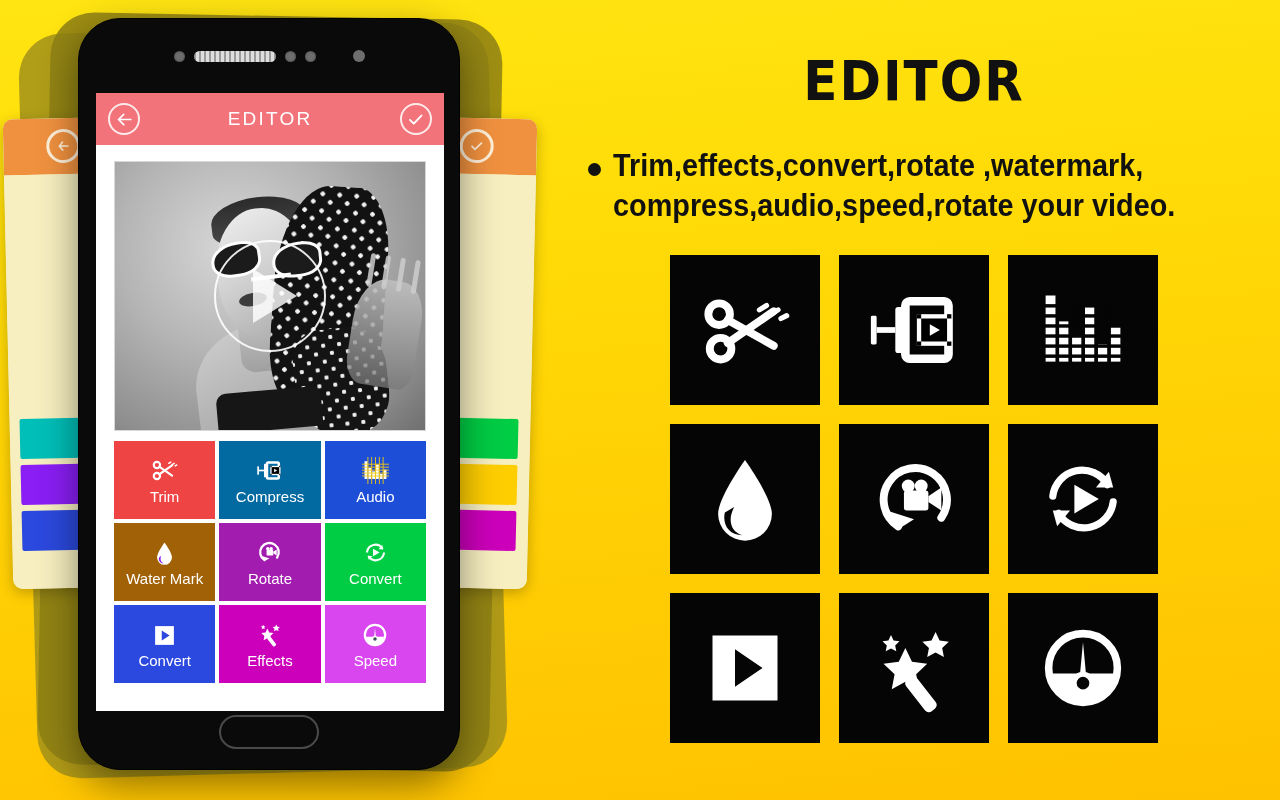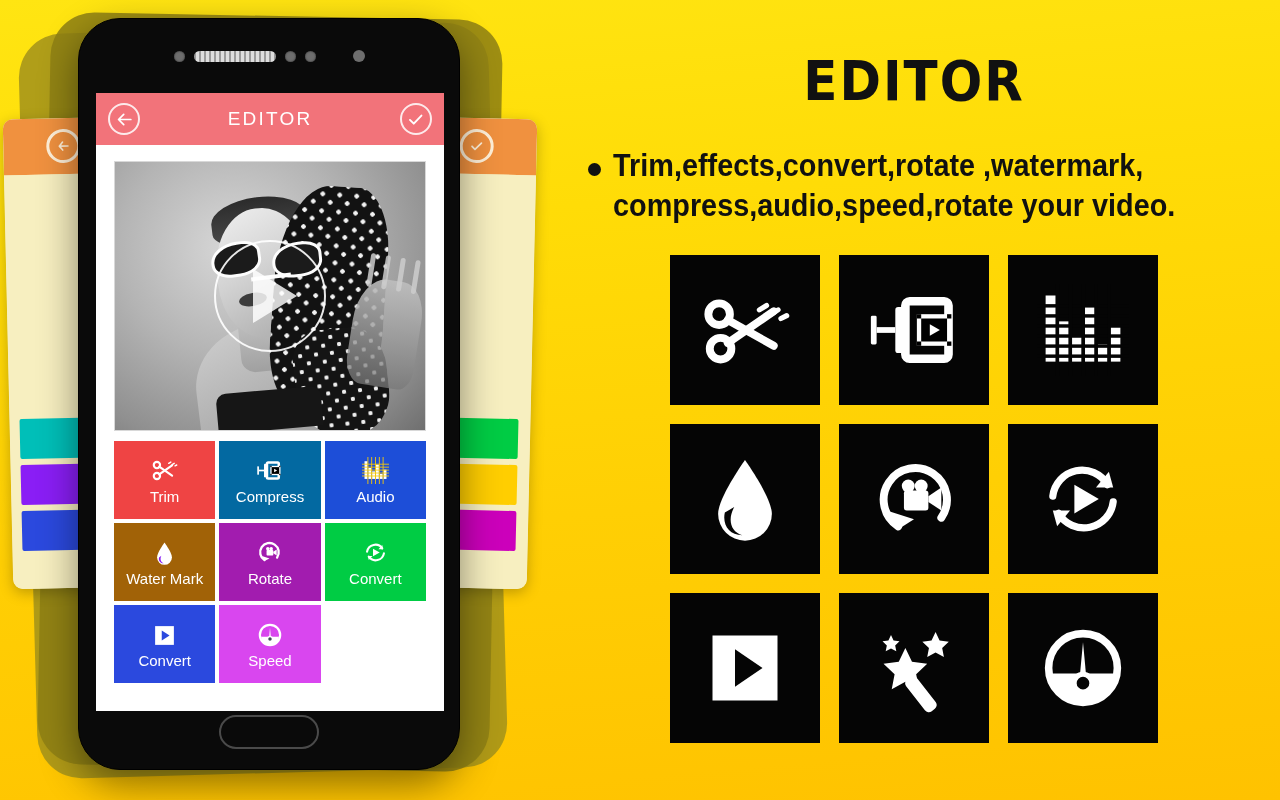--- a/index.html
+++ b/index.html
@@ -334,20 +334,31 @@
         <div class="tool-tile" style="background:#2B49DE">
           <span class="t-ico">
             <svg width="25" height="25" viewBox="0 0 64 64">
               <rect x="8" y="8" width="48" height="48" fill="#fff"></rect>
               <path d="M25 19 l20 13 -20 13 z" fill="#2B49DE"></path>
             </svg>
           </span>
           <span class="t-lab">Convert</span>
         </div>
 
+        <div class="tool-tile" style="background:#CC00BB">
+          <span class="t-ico">
+            <svg width="27" height="27" viewBox="0 0 64 64" fill="#fff">
+              <path d="M27 18 l4.4 9.2 10.1 1.3 -7.4 7 1.9 10 -9-4.9 -9 4.9 1.9-10 -7.4-7 10.1-1.3 z"></path>
+              <path d="M48 8 l2.6 5.4 5.9 .8 -4.3 4.1 1.1 5.9 -5.3-2.9 -5.3 2.9 1.1-5.9 -4.3-4.1 5.9-.8 z"></path>
+              <path d="M17 9 l1.7 3.5 3.8 .5 -2.8 2.7 .7 3.8 -3.4-1.9 -3.4 1.9 .7-3.8 -2.8-2.7 3.8-.5 z"></path>
+              <rect x="33" y="36" width="9" height="26" rx="3" transform="rotate(-38 37 49)"></rect>
+            </svg>
+          </span>
+          <span class="t-lab">Effects</span>
+        </div>
 
         <div class="tool-tile" style="background:#d946ef">
           <span class="t-ico">
             <svg width="26" height="26" viewBox="0 0 64 64">
               <circle cx="32" cy="32" r="25" fill="none" stroke="#fff" stroke-width="5.5"></circle>
               <path d="M10 36 a22 22 0 0 0 44 0 z" fill="#fff"></path>
               <path d="M32 14 L34.4 40 h-4.8 z" fill="#fff"></path>
               <circle cx="32" cy="42" r="6" fill="#3E4A57" stroke="#fff" stroke-width="3.4"></circle>
             </svg>
           </span>

